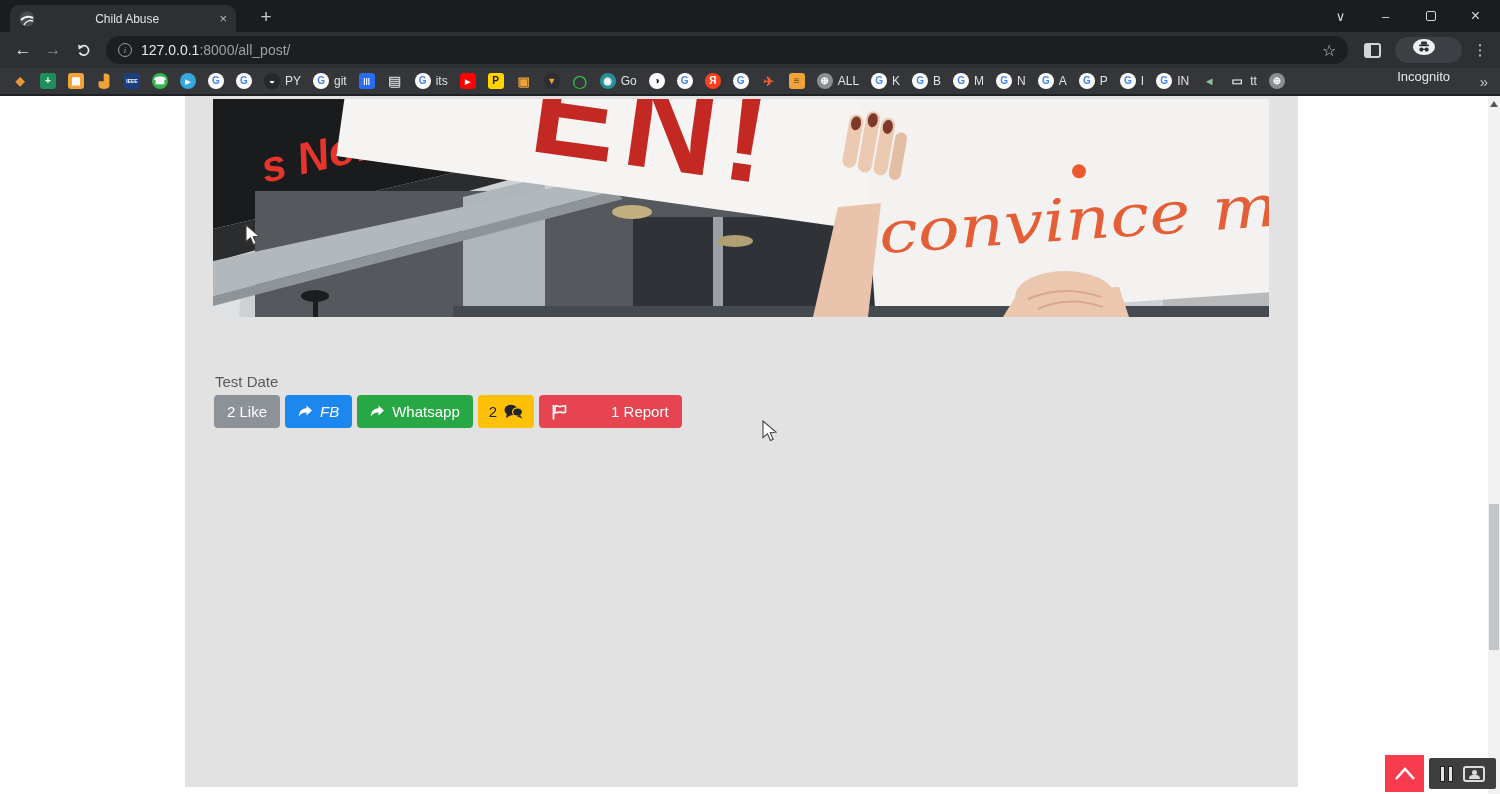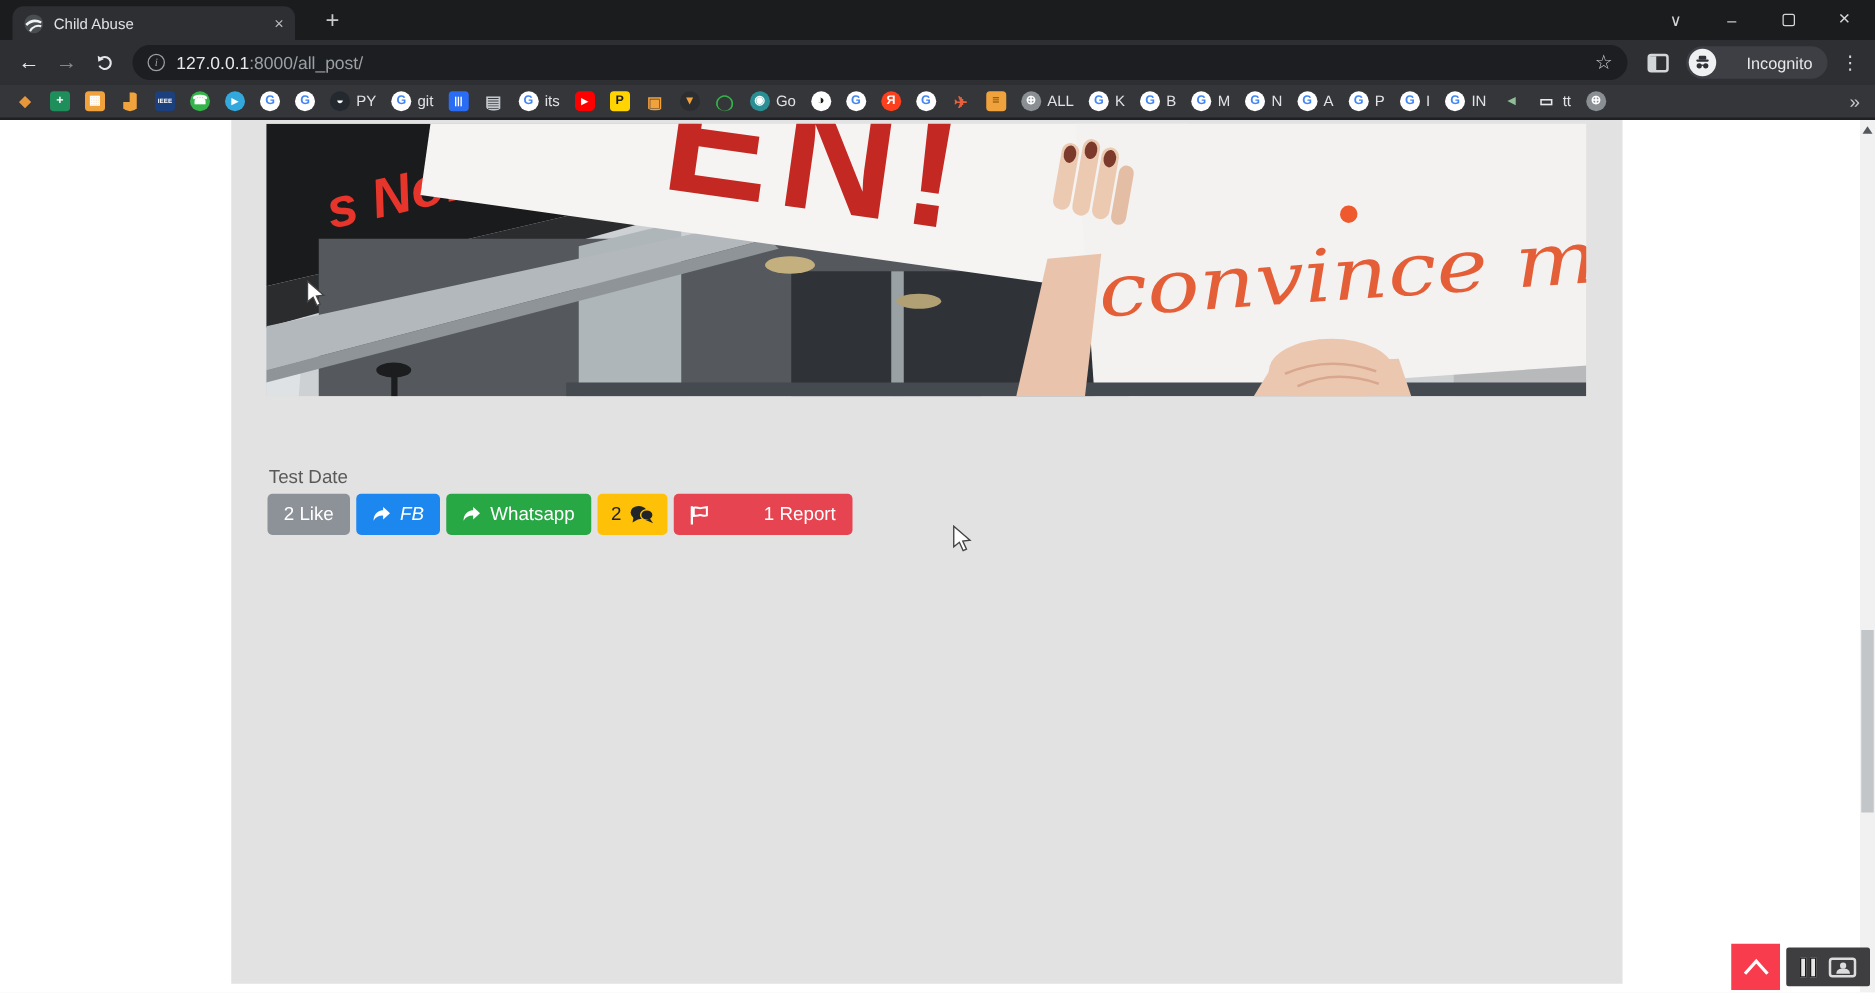--- a/index.html
+++ b/index.html
@@ -1,19 +1,19 @@
 <!DOCTYPE html>
 <html><head>
 <meta charset="utf-8">
 <style>
   * { margin:0; padding:0; box-sizing:border-box; }
   html,body { width:1500px; height:794px; background:#fff; font-family:"Liberation Sans", sans-serif; overflow:hidden; }
 
   
-  .titlebar { position:relative; height:32px; background:#1b1c1e; }
+  .titlebar { position:relative; height:32px; background:#1b1c1e;text-align:center; }
   .tab { position:absolute; left:10px; top:5px; width:226px; height:27px; background:#2e2f33;
          border-radius:9px 9px 0 0; display:flex; align-items:center; padding:0 9px; gap:8px; }
   .tab-title { color:#dfe1e5; font-size:12px; flex:1; white-space:nowrap; overflow:hidden; }
   .tab-close { color:#b7babd; font-size:13px; cursor:default; }
   .newtab { position:absolute; left:252px; top:4px; width:28px; height:26px; color:#c7cacd;
             font-size:19px; display:flex; align-items:center; justify-content:center; }
   .win-controls { position:absolute; right:2px; top:0; height:32px; display:flex; }
   .win-btn { width:45px; height:32px; display:flex; align-items:center; justify-content:center;
              color:#d4d7da; font-size:13px; }
   .max-box { width:10px; height:10px; border:1.5px solid #d4d7da; border-radius:2px; }
@@ -26,21 +26,21 @@
              display:flex; align-items:center; padding:0 12px; gap:9px; }
   .info-ic { width:14px; height:14px; border:1.4px solid #9aa0a6; border-radius:50%; color:#9aa0a6;
              font-size:9px; display:flex; align-items:center; justify-content:center; font-style:italic; font-family:"Liberation Serif",serif;}
   .url { font-size:14px; white-space:nowrap; }
   .url-host { color:#e6e8ea; }
   .url-path { color:#9aa0a6; }
   .star { margin-left:auto; color:#c9ccd0; font-size:16px; }
   .sidepanel { width:17px; height:15px; border:2px solid #d3d6d9; border-radius:3px; position:relative; margin:0 8px; }
   .sidepanel::after { content:""; position:absolute; left:0; top:0; bottom:0; width:5px; background:#d3d6d9; }
   .incog { height:26px; background:#3d3f44; border-radius:14px; display:flex; align-items:center;
-           gap:24px; padding:2px 12px 2px 2px; margin:0 6px; }
+           gap:14px; padding:2px 12px 2px 2px; margin:0 6px;flex-direction:column; }
   .incog-circle { width:22px; height:22px; background:#eef0f2; border-radius:50%;
                   display:flex; align-items:center; justify-content:center; }
   .incog-label { color:#e6e8ea; font-size:13px; }
   .kebab { width:24px; text-align:center; color:#d3d6d9; font-size:15px; letter-spacing:0; }
 
   .bookmarks { height:28px; background:#353639; border-bottom:2px solid #1f2023; display:flex;
                align-items:center; padding:0 12px; gap:12px; font-size:12px; color:#e0e2e5; }
   .bm { display:flex; align-items:center; gap:5px; flex:0 0 auto; }
   .bm-ic { width:16px; height:16px; display:flex; align-items:center; justify-content:center;
            font-size:10px; font-weight:bold; line-height:1; border-radius:50%; overflow:hidden; }

